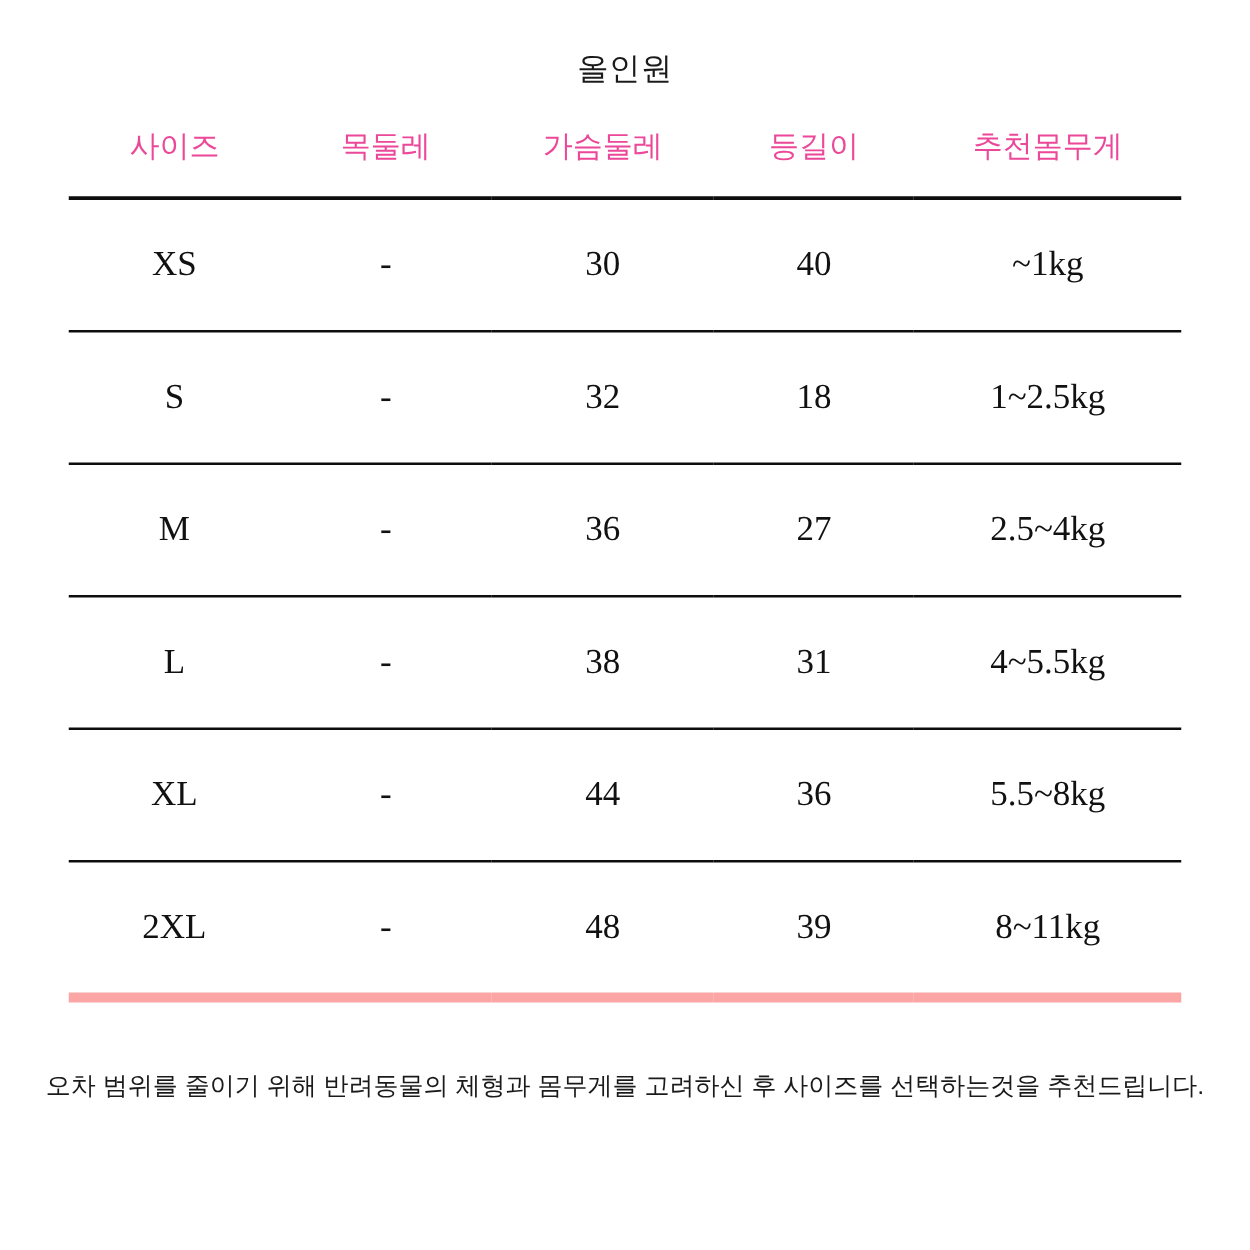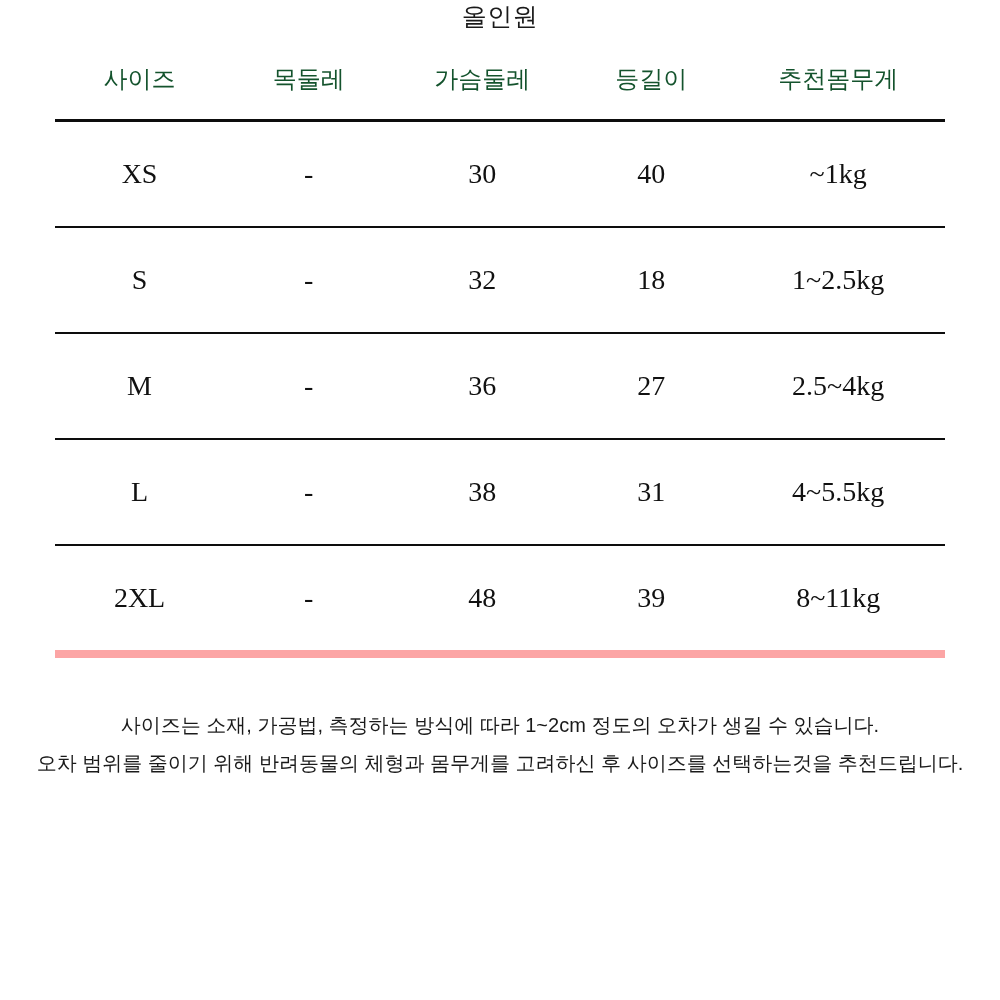--- a/index.html
+++ b/index.html
@@ -18,41 +18,42 @@
     position: relative;
     width: 1000px;
     height: 1000px;
     box-sizing: border-box;
   }
   .title {
     text-align: center;
     font-size: 25px;
     font-weight: 400;
     color: #1a1a1a;
+    padding-top: 38px;
     letter-spacing: 0.5px;
   }
   .table-wrap {
     margin: 24px auto 0 auto;
     width: 890px;
   }
   table.size-table {
     width: 100%;
     border-collapse: collapse;
     table-layout: fixed;
   }
   table.size-table col.c-size { width: 19%; }
   table.size-table col.c-neck { width: 19%; }
   table.size-table col.c-chest { width: 20%; }
   table.size-table col.c-back { width: 18%; }
   table.size-table col.c-weight { width: 24%; }
 
   table.size-table thead th {
     font-size: 24px;
     font-weight: 400;
-    color: #14532d;
+    color: #ec4899;
     padding: 6px 0 24px 0;
     text-align: center;
     border-bottom: 3px solid #0d0d0d;
   }
   table.size-table tbody td {
     font-size: 28px;
     font-weight: 400;
     color: #111111;
     text-align: center;
     height: 102px;
@@ -128,28 +129,34 @@
           <td class="weight">2.5~4kg</td>
         </tr>
         <tr>
           <td>L</td>
           <td class="dash">-</td>
           <td>38</td>
           <td>31</td>
           <td class="weight">4~5.5kg</td>
         </tr>
         <tr>
+          <td>XL</td>
+          <td class="dash">-</td>
+          <td>44</td>
+          <td>36</td>
+          <td class="weight">5.5~8kg</td>
+        </tr>
+        <tr>
           <td>2XL</td>
           <td class="dash">-</td>
           <td>48</td>
           <td>39</td>
           <td class="weight">8~11kg</td>
         </tr>
       </tbody>
     </table>
   </div>
 
   <div class="notes">
-    <div class="line">사이즈는 소재, 가공법, 측정하는 방식에 따라 1~2cm 정도의 오차가 생길 수 있습니다.</div>
     <div class="line">오차 범위를 줄이기 위해 반려동물의 체형과 몸무게를 고려하신 후 사이즈를 선택하는것을 추천드립니다.</div>
   </div>
 
 </div>
 
 </body></html>

